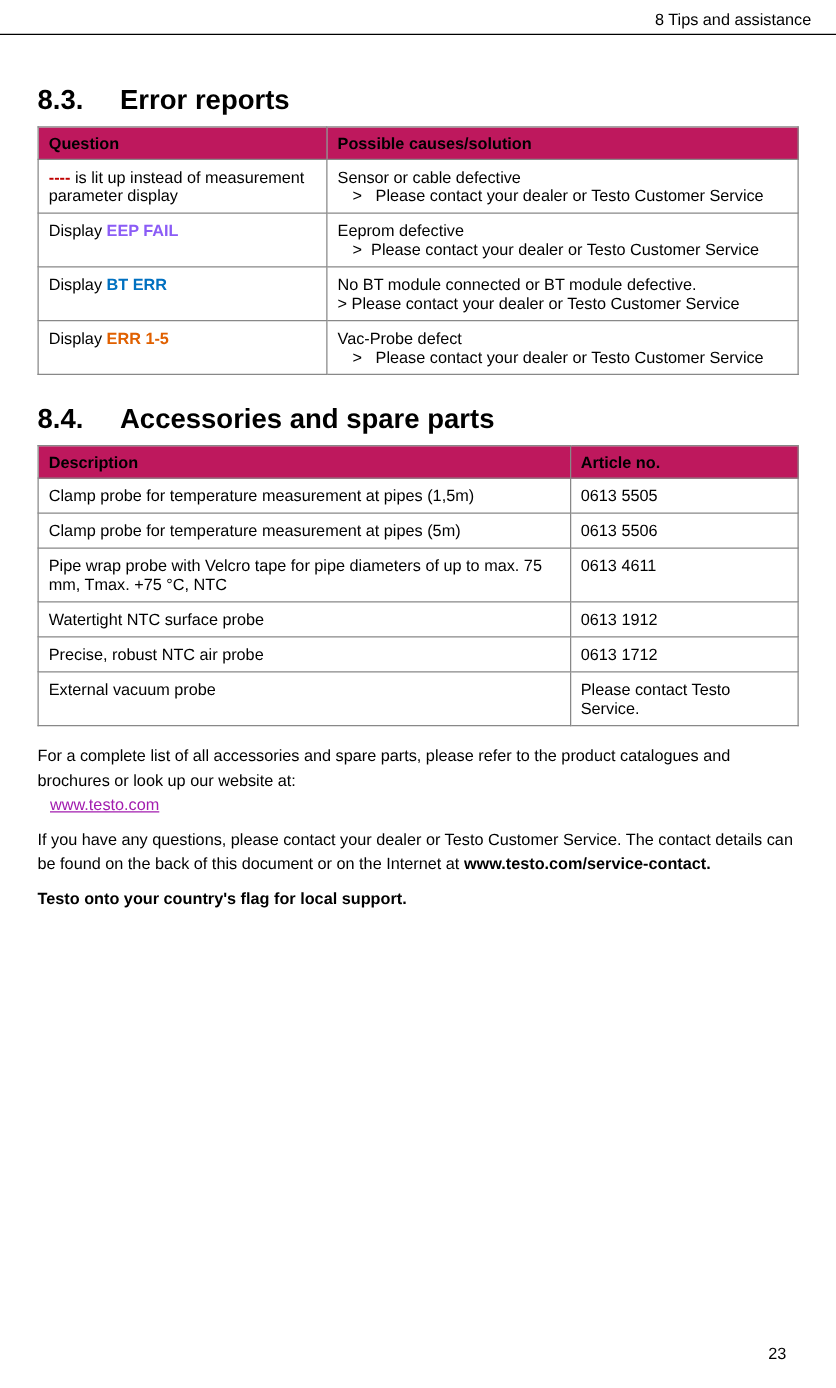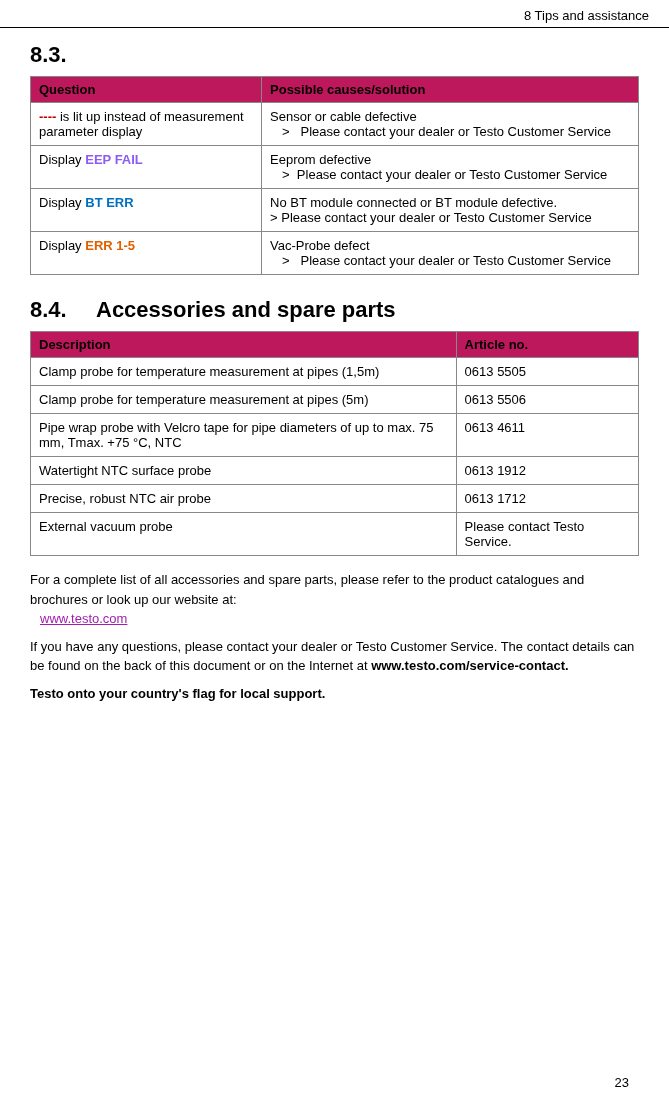--- a/index.html
+++ b/index.html
@@ -19,21 +19,21 @@
       font-size: 13px;
     }
     .content {
       padding: 10px 30px 20px 30px;
     }
     .section-title {
       display: flex;
       align-items: baseline;
       gap: 16px;
       margin-bottom: 8px;
-      margin-top: 4px;
+      margin-top: 29px;
     }
     .section-number {
       font-size: 22px;
       font-weight: bold;
       min-width: 50px;
     }
     .section-heading {
       font-size: 22px;
       font-weight: bold;
     }
@@ -90,20 +90,21 @@
 <body>
 
 <div class="page-header">
   <span>8 Tips and assistance</span>
 </div>
 
 <div class="content">
 
   <div class="section-title">
     <span class="section-number">8.3.</span>
+    <span class="section-heading">Error reports</span>
   </div>
 
   <table>
     <thead>
       <tr>
         <th class="col-question">Question</th>
         <th class="col-solution">Possible causes/solution</th>
       </tr>
     </thead>
     <tbody>

